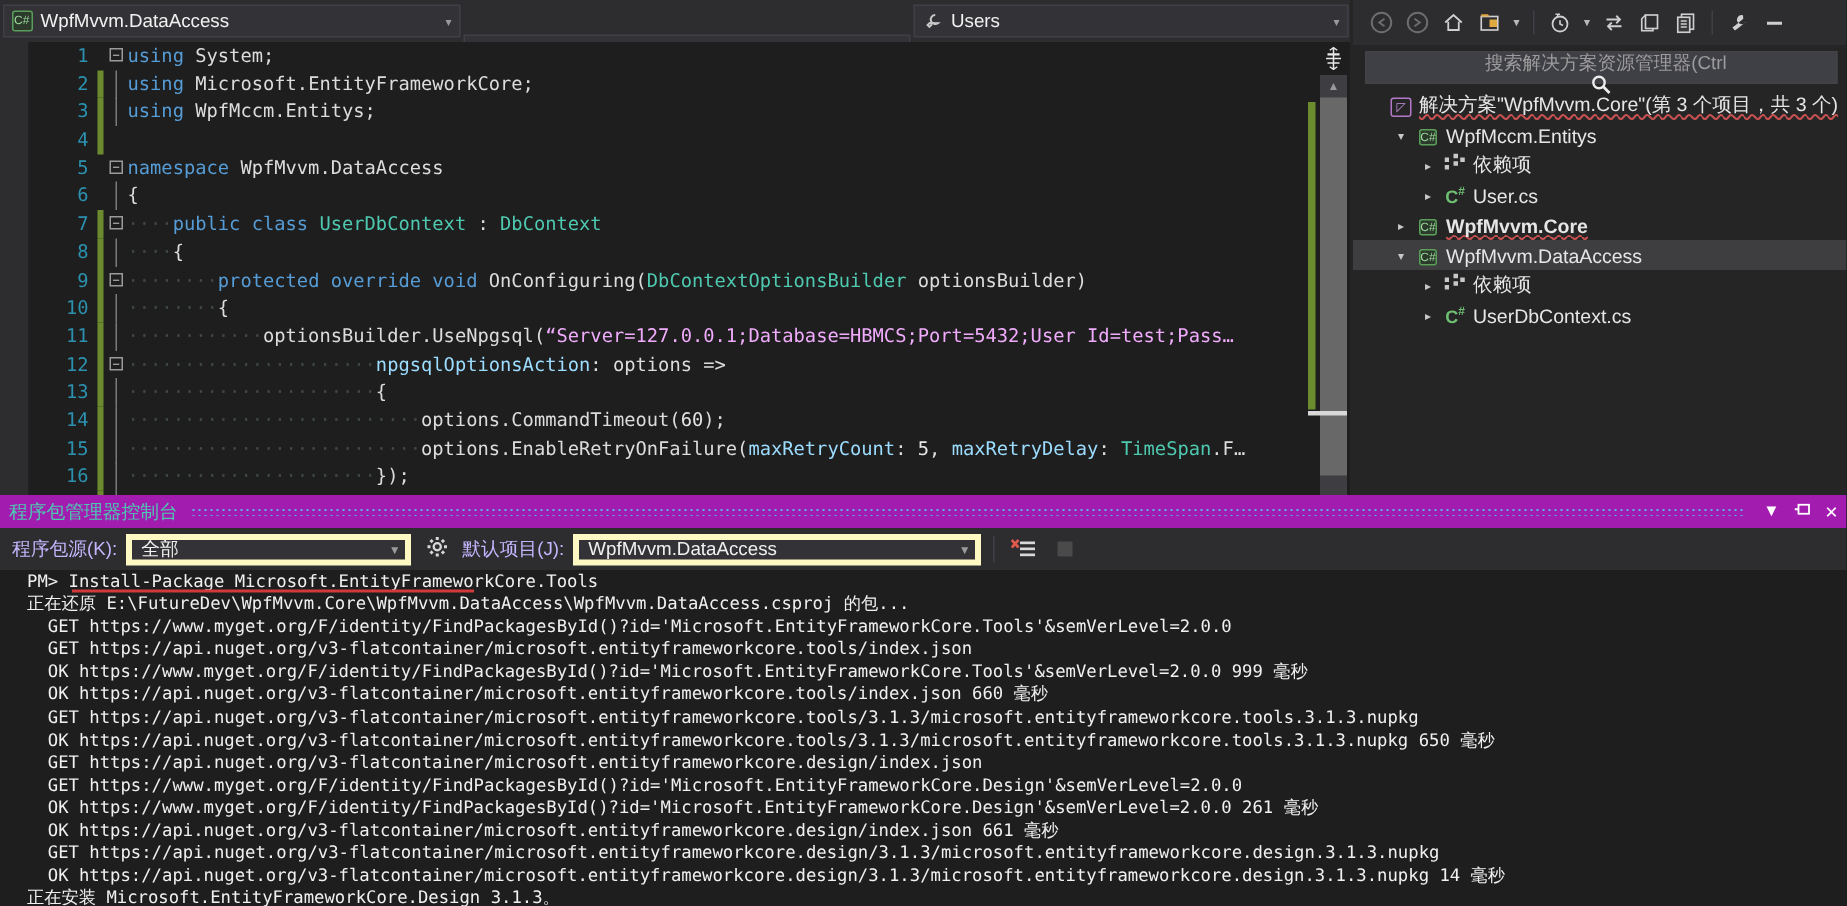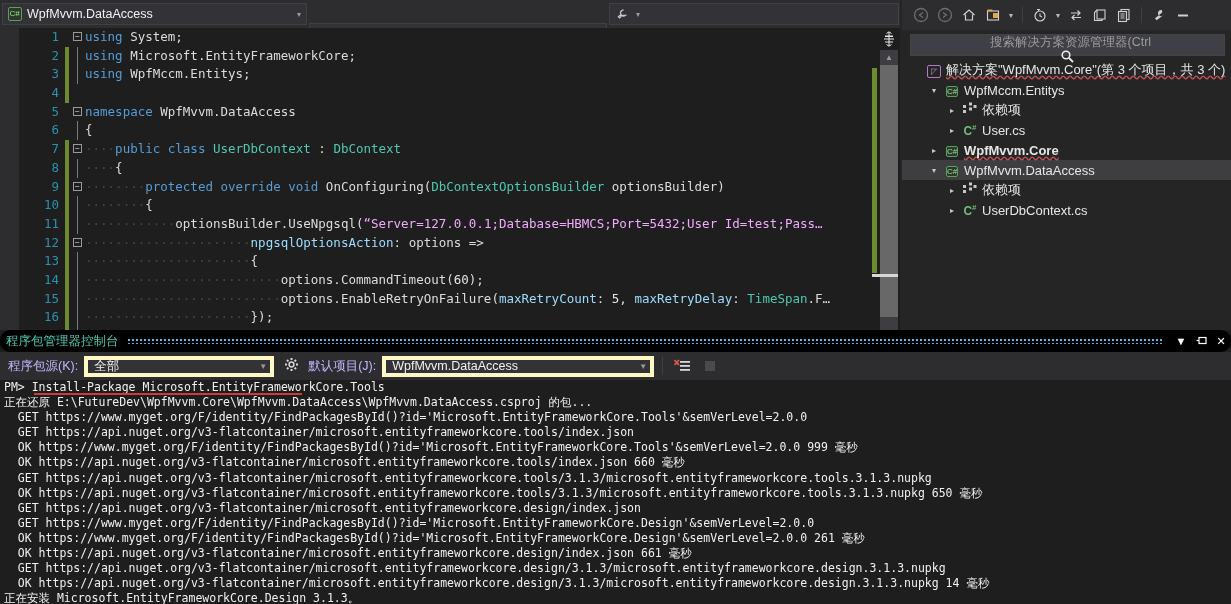--- a/index.html
+++ b/index.html
@@ -155,22 +155,22 @@
     color:#c58fe0; font-size:8px; line-height:11px; text-align:center; border-radius:2px;
   }
   .cs-file-ico { color: #6fbf73; font-size: 12px; font-weight: bold; }
 
   
   .pmc {
     position: absolute; left: 0; top: 330px; width: 1231px; height: 274px;
     background: #1e1e1e;
   }
   .pmc-title {
-    height: 22px; background: #000000; display: flex; align-items: center;
-    color: #ffffff; font-size: 12.5px; padding-left: 6px; border-radius: 10px;
+    height: 22px; background: #a21caf; display: flex; align-items: center;
+    color: #ffffff; font-size: 12.5px; padding-left: 6px;
   }
   .pmc-title .t { flex: none; }
   .pmc-title .dots { flex: 1; margin: 0 8px; height: 6px;
     background-image: radial-gradient(circle, #5cb3e8 0.8px, transparent 0.9px);
     background-size: 4px 4px; }
   .pmc-title .ctl { width: 20px; text-align: center; font-size: 11px; color: #fff; }
 
   .pmc-toolbar {
     height: 28px; background: #2d2d30; display: flex; align-items: center;
     padding-left: 8px; gap: 6px; font-size: 12.5px; color: #e6e6e6;
@@ -184,21 +184,21 @@
   .pmc-combo .arrow { width: 14px; text-align: center; color: #9a9a9a; font-size: 8px; }
   .pmc-combo.src { width: 190px; }
   .pmc-combo.proj { width: 272px; }
   .pmc-gear { width: 22px; text-align: center; color: #d0d0d0; font-size: 14px; }
   .pmc-sep { width:1px;height:18px;background:#3f3f46;margin:0 2px; }
   .pmc-clear { width: 22px; display:flex;align-items:center;justify-content:center; }
   .pmc-stop { width: 22px; display:flex;align-items:center;justify-content:center; }
 
   .pmc-console {
     position: absolute; left: 0; top: 50px; right: 0; bottom: 0;
-    background: #1e1e1e; overflow: hidden; padding-left: 4px;
+    background: #1e1e1e; overflow: hidden; padding-left: 18px;
     font-family: "DejaVu Sans Mono", monospace; font-size: 11.5px;
     line-height: 15.1px; color: #f0f0f0;
   }
   .pmc-console .ln { white-space: pre; height: 15.1px; position: relative; }
   .cmd-underline {
     position: absolute; left: 30px; top: 13px; width: 268px; height: 1.5px;
     background: #d03a3a;
   }
 </style>
 </head>
@@ -226,20 +226,21 @@
       </span>
       <span class="txt">WpfMvvm.DataAccess.UserDbContext</span>
       <span class="arrow">▾</span>
     </div>
     <div class="nav-combo c3">
       <span class="ico">
         <svg width="13" height="13" viewBox="0 0 13 13">
             <path d="M8.5 2 a3 3 0 1 0 1.8 5.4 l-5.5 -0.1 l-1.4 1.4 l1.2 1.2 l1.4 -1.4 l0 -1.2" fill="none" stroke="#c8c8c8" stroke-width="1.3"></path>
           </svg>
       </span>
+      <span class="txt">Users</span>
       <span class="arrow">▾</span>
     </div>
   </div>
 
   <div class="se-toolbar">
     <div class="tb-btn dis">
       <svg width="16" height="16" viewBox="0 0 16 16">
           <circle cx="8" cy="8" r="6.5" fill="none" stroke="#6d6d6d" stroke-width="1.3"></circle>
           <path d="M10 5.5 L6.5 8 L10 10.5" fill="none" stroke="#6d6d6d" stroke-width="1.3"></path>
         </svg>

